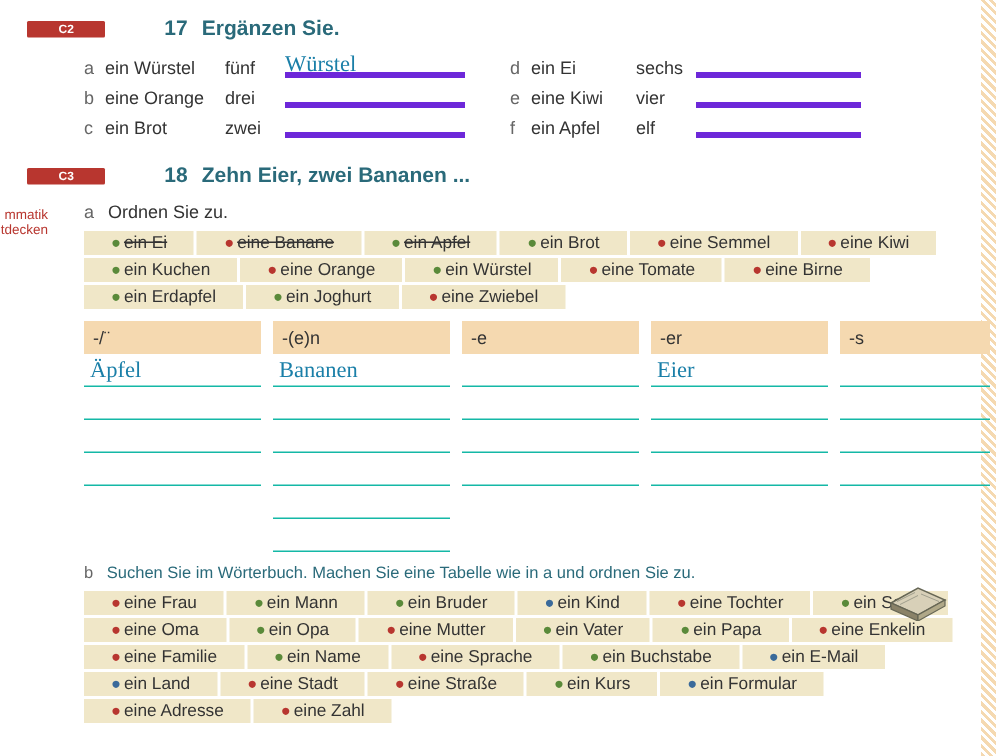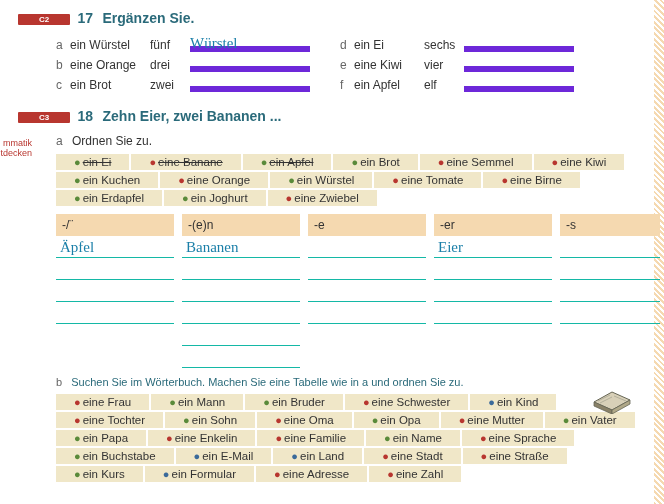--- a/index.html
+++ b/index.html
@@ -34,41 +34,42 @@
     padding: 1px 21px;
     border-radius: 1px;
     vertical-align: middle;
     margin-right: 4px;
   }
   .ex-num {
     color: #2a6a7a;
     font-weight: bold;
     font-size: 14px;
     margin-right: 6px;
+    margin-left: 32px;
   }
   .ex-title {
     color: #2a6a7a;
     font-weight: bold;
     font-size: 14px;
   }
   .ex-header {
     margin-bottom: 10px;
   }
   .section { margin-bottom: 16px; }
   .ex17-grid {
     display: grid;
     grid-template-columns: 14px 80px 40px 120px 30px 14px 70px 40px 110px;
     row-gap: 4px;
     align-items: end;
     margin-left: 38px;
     font-size: 12px;
   }
   .letter { color: #666; }
   .blank {
-    border-bottom: 6px solid #6d28d9;
+    border-bottom: 4px solid #6d28d9;
     height: 16px;
     display: inline-block;
   }
   .hw {
     font-family: 'Comic Sans MS', cursive;
     color: #1a7fa8;
     font-size: 15px;
     line-height: 14px;
   }
   .sub-letter {
@@ -259,21 +260,20 @@
 
     <div class="instr-b">
       <span class="sub-letter" style="margin-left:0">b</span>
       <span>Suchen Sie im Wörterbuch. Machen Sie eine Tabelle wie in a und ordnen Sie zu.</span>
     </div>
 
     <div class="word-box" id="words-b">
         <span class="word"><span class="dot d-red">●</span><span>eine Frau</span></span>
         <span class="word"><span class="dot d-green">●</span><span>ein Mann</span></span>
         <span class="word"><span class="dot d-green">●</span><span>ein Bruder</span></span>
-        <span class="word"><span class="dot d-red">●</span><span>eine Schwester</span></span>
         <span class="word"><span class="dot d-blue">●</span><span>ein Kind</span></span>
         <span class="word"><span class="dot d-red">●</span><span>eine Tochter</span></span>
         <span class="word"><span class="dot d-green">●</span><span>ein Sohn</span></span>
         <span class="word"><span class="dot d-red">●</span><span>eine Oma</span></span>
         <span class="word"><span class="dot d-green">●</span><span>ein Opa</span></span>
         <span class="word"><span class="dot d-red">●</span><span>eine Mutter</span></span>
         <span class="word"><span class="dot d-green">●</span><span>ein Vater</span></span>
         <span class="word"><span class="dot d-green">●</span><span>ein Papa</span></span>
         <span class="word"><span class="dot d-red">●</span><span>eine Enkelin</span></span>
         <span class="word"><span class="dot d-red">●</span><span>eine Familie</span></span>

